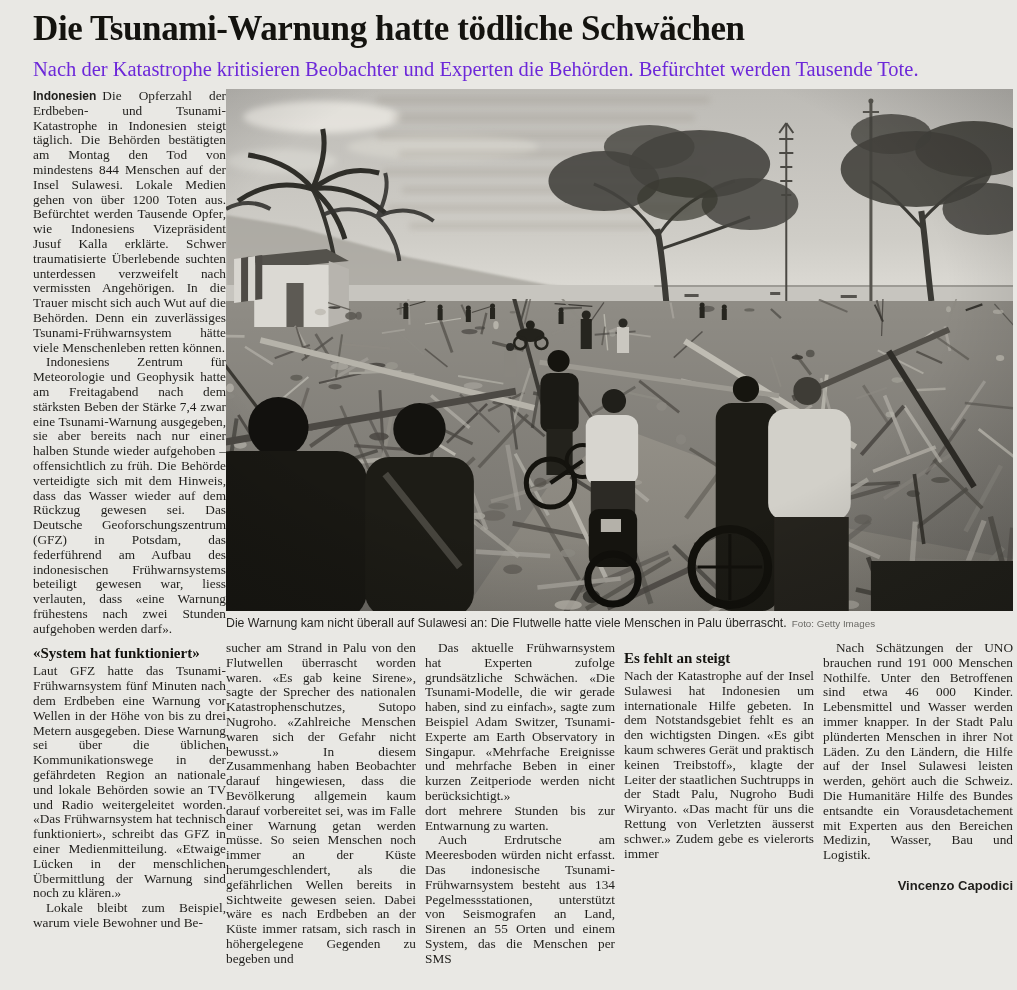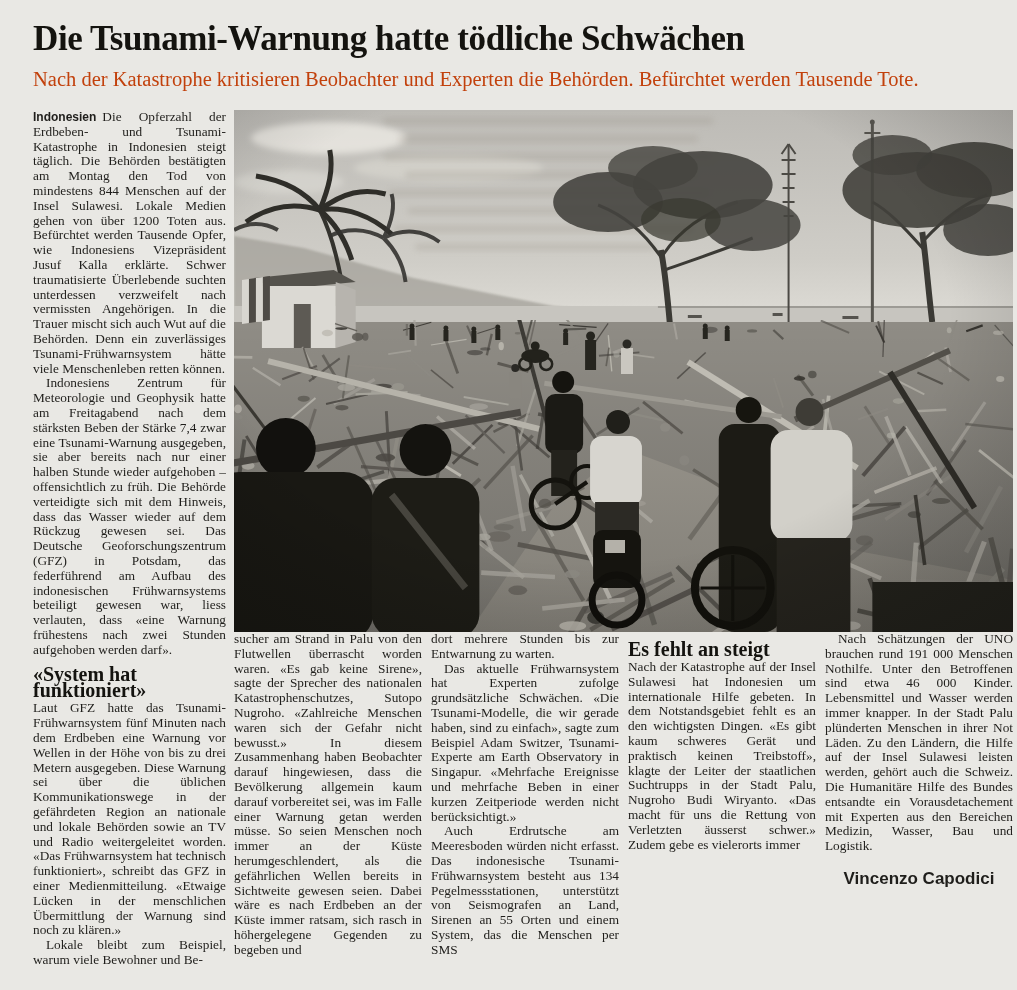--- a/index.html
+++ b/index.html
@@ -1,65 +1,65 @@
 <!DOCTYPE html>
 <html lang="de"><head>
 <meta charset="utf-8">
 <style>
   * { box-sizing: border-box; }
   html,body { margin:0; padding:0; }
   body { background:#d8d7d3; }
   .page {
     width:1017px; height:990px; overflow:hidden;
     background:#e9e8e4;
-    padding:20px 4px 0 33px;
+    padding:10px 4px 0 33px;
     font-family:"Liberation Serif", serif;
     color:#1f1e1b;
     position:relative;
   }
   .headline {
     margin:0 0 9px 0;
     font-size:35px; line-height:38px; font-weight:700;
     letter-spacing:-0.4px; color:#14130f;
   }
   .subhead {
-    margin:0 0 19px 0;
-    font-size:20.5px; line-height:24px; font-weight:400; color:#c2410c;
-  }
-  .content { display:flex; gap:8px; }
+    margin:0 0 8px 0;
+    font-size:20.5px; line-height:24px; font-weight:400; color:#6d28d9;
+  }
+  .content { display:flex; }
   .col { min-width:0; }
   .col-first { width:193px; flex:none; }
   .main-right { flex:1; min-width:0; }
   p.body {
     margin:0; text-align:justify;
     font-size:13.3px; line-height:14.8px;
     hyphens:auto; -webkit-hyphens:auto;
   }
   p.body.indent { text-indent:13px; }
   .kicker {
     font-family:"Liberation Sans", sans-serif;
     font-weight:700; font-size:12px; margin-right:6px;
   }
   .crosshead {
     margin:9px 0 3px 0;
-    font-size:20px; line-height:16px; font-weight:700; color:#14130f;
+    font-size:15px; line-height:16px; font-weight:700; color:#14130f;
   }
   figure { margin:0; }
   .photo-svg { display:block; width:100%; height:522px; background:#c4c2bc; }
   figcaption {
     font-family:"Liberation Sans", sans-serif;
     font-size:12.3px; line-height:15px; color:#282724;
     margin:5px 0 10px 0; white-space:nowrap; overflow:hidden;
   }
   .credit { font-size:9.8px; color:#6b6a66; margin-left:5px; }
   .cols4 { display:flex; gap:9px; }
   .cols4 .col { flex:1; }
   .byline {
     font-family:"Liberation Sans", sans-serif;
-    font-weight:700; font-size:17px; margin-top:15px; text-align:center;
+    font-weight:700; font-size:13px; margin-top:15px; text-align:right;
   }
 </style>
 </head>
 <body>
 
 <div class="page">
 
   <header>
     <h1 class="headline">Die Tsunami-Warnung hatte tödliche Schwächen</h1>
     <p class="subhead">Nach der Katastrophe kritisieren Beobachter und Experten die Behörden. Befürchtet werden Tausende Tote.</p>
@@ -498,29 +498,30 @@
           <circle cx="577" cy="302" r="14" fill="#3e3c36"></circle>
           <rect x="538" y="320" width="82" height="112" rx="18" fill="#d2d0c9"></rect>
           <rect x="544" y="428" width="74" height="94" fill="#26241e"></rect>
           <circle cx="500" cy="478" r="38" fill="none" stroke="#12110c" stroke-width="8"></circle>
           <line x1="500" y1="445" x2="500" y2="511" stroke="#12110c" stroke-width="3"></line>
           <line x1="468" y1="478" x2="532" y2="478" stroke="#12110c" stroke-width="3"></line>
           <rect x="640" y="472" width="141" height="50" fill="#23221c"></rect>
 
           <rect width="781" height="522" fill="url(#vig)"></rect>
         </svg>
+        <figcaption><span>Die Warnung kam nicht überall auf Sulawesi an: Die Flutwelle hatte viele Menschen in Palu überrascht.</span><span class="credit">Foto: Getty Images</span></figcaption>
       </figure>
 
       <div class="cols4">
         <div class="col">
           <p class="body">sucher am Strand in Palu von den Flutwellen überrascht worden waren. «Es gab keine Sirene», sagte der Sprecher des nationalen Katastrophenschutzes, Sutopo Nugroho. «Zahlreiche Menschen waren sich der Gefahr nicht bewusst.» In diesem Zusammenhang haben Beobachter darauf hingewiesen, dass die Bevölkerung allgemein kaum darauf vorbereitet sei, was im Falle einer Warnung getan werden müsse. So seien Menschen noch immer an der Küste herumgeschlendert, als die gefährlichen Wellen bereits in Sichtweite gewesen seien. Dabei wäre es nach Erdbeben an der Küste immer ratsam, sich rasch in höhergelegene Gegenden zu begeben und</p>
         </div>
         <div class="col">
+          <p class="body indent">Das aktuelle Frühwarnsystem hat Experten zufolge grundsätzliche Schwächen. «Die Tsunami-Modelle, die wir gerade haben, sind zu einfach», sagte zum Beispiel Adam Switzer, Tsunami-Experte am Earth Observatory in Singapur. «Mehrfache Ereignisse und mehrfache Beben in einer kurzen Zeitperiode werden nicht berücksichtigt.»</p>
           <p class="body">dort mehrere Stunden bis zur Entwarnung zu warten.</p>
-          <p class="body indent">Das aktuelle Frühwarnsystem hat Experten zufolge grundsätzliche Schwächen. «Die Tsunami-Modelle, die wir gerade haben, sind zu einfach», sagte zum Beispiel Adam Switzer, Tsunami-Experte am Earth Observatory in Singapur. «Mehrfache Ereignisse und mehrfache Beben in einer kurzen Zeitperiode werden nicht berücksichtigt.»</p>
           <p class="body indent">Auch Erdrutsche am Meeresboden würden nicht erfasst. Das indonesische Tsunami-Frühwarnsystem besteht aus 134 Pegelmessstationen, unterstützt von Seismografen an Land, Sirenen an 55 Orten und einem System, das die Menschen per SMS</p>
         </div>
         <div class="col">
           <h3 class="crosshead">Es fehlt an steigt</h3>
           <p class="body">Nach der Katastrophe auf der Insel Sulawesi hat Indonesien um internationale Hilfe gebeten. In dem Notstandsgebiet fehlt es an den wichtigsten Dingen. «Es gibt kaum schweres Gerät und praktisch keinen Treibstoff», klagte der Leiter der staatlichen Suchtrupps in der Stadt Palu, Nugroho Budi Wiryanto. «Das macht für uns die Rettung von Verletzten äusserst schwer.» Zudem gebe es vielerorts immer</p>
         </div>
         <div class="col">
           <p class="body indent">Nach Schätzungen der UNO brauchen rund 191 000 Menschen Nothilfe. Unter den Betroffenen sind etwa 46 000 Kinder. Lebensmittel und Wasser werden immer knapper. In der Stadt Palu plünderten Menschen in ihrer Not Läden. Zu den Ländern, die Hilfe auf der Insel Sulawesi leisten werden, gehört auch die Schweiz. Die Humanitäre Hilfe des Bundes entsandte ein Vorausdetachement mit Experten aus den Bereichen Medizin, Wasser, Bau und Logistik.</p>
           <p class="byline">Vincenzo Capodici</p>
         </div>

